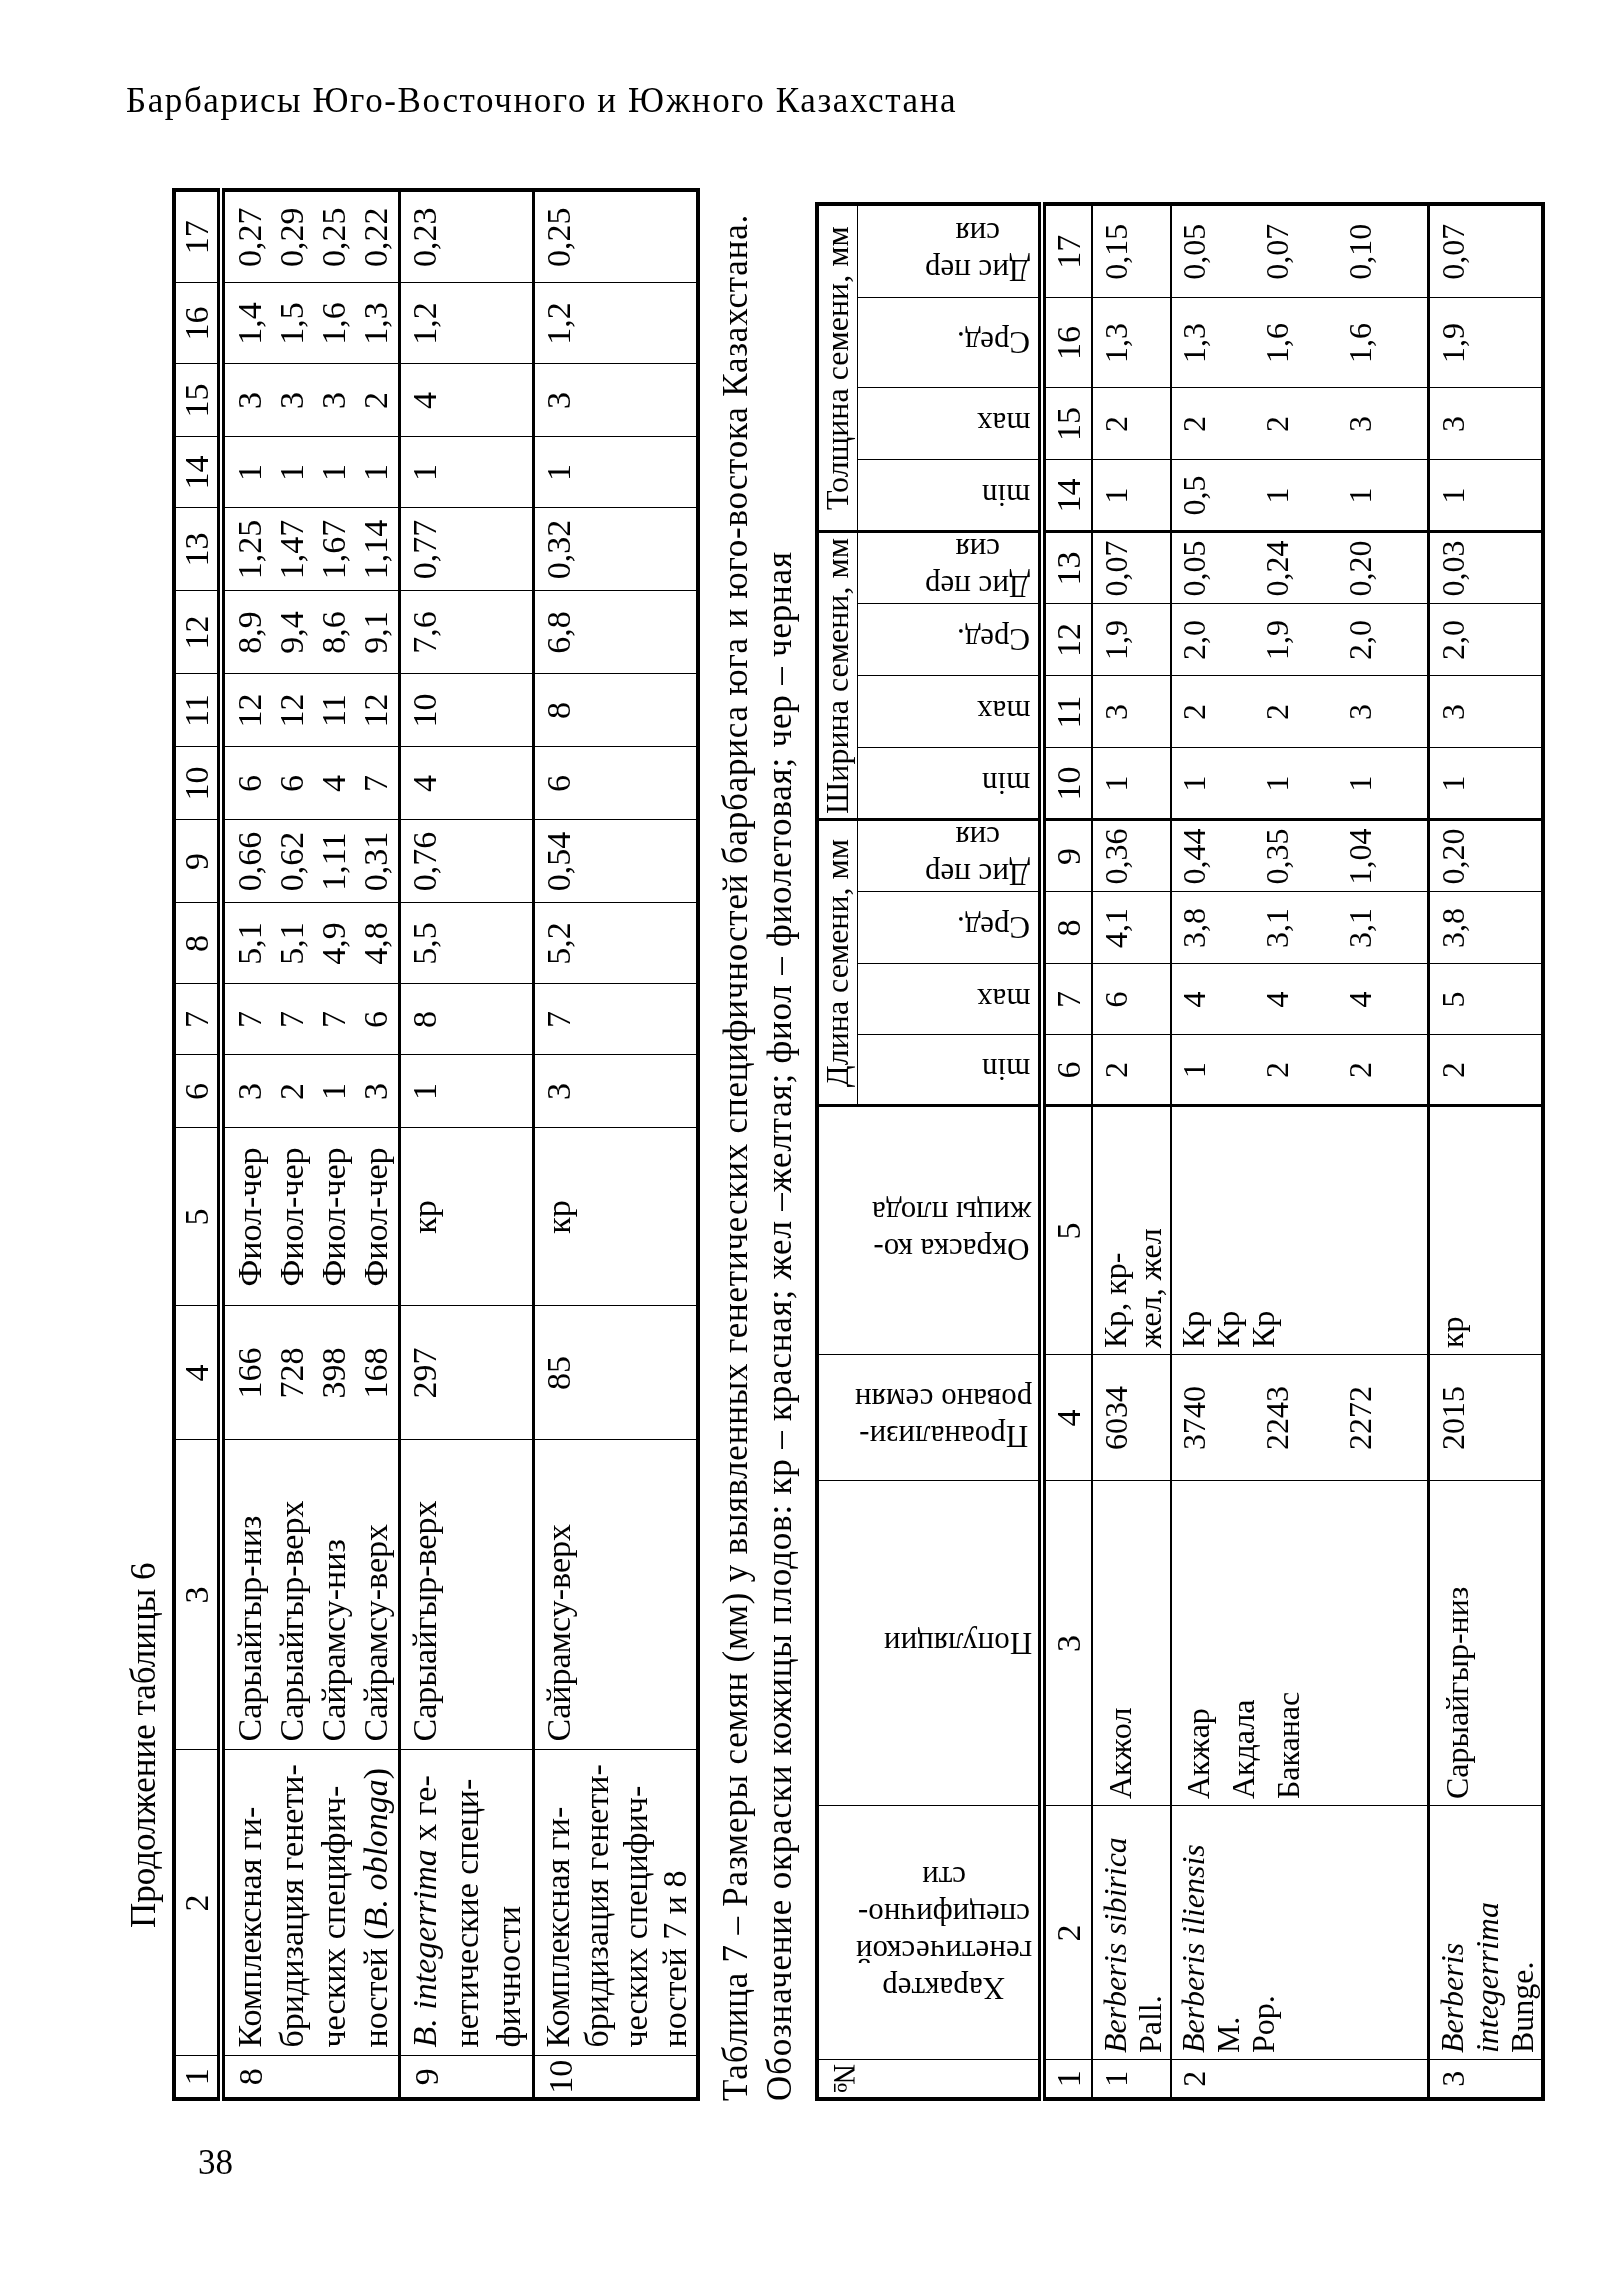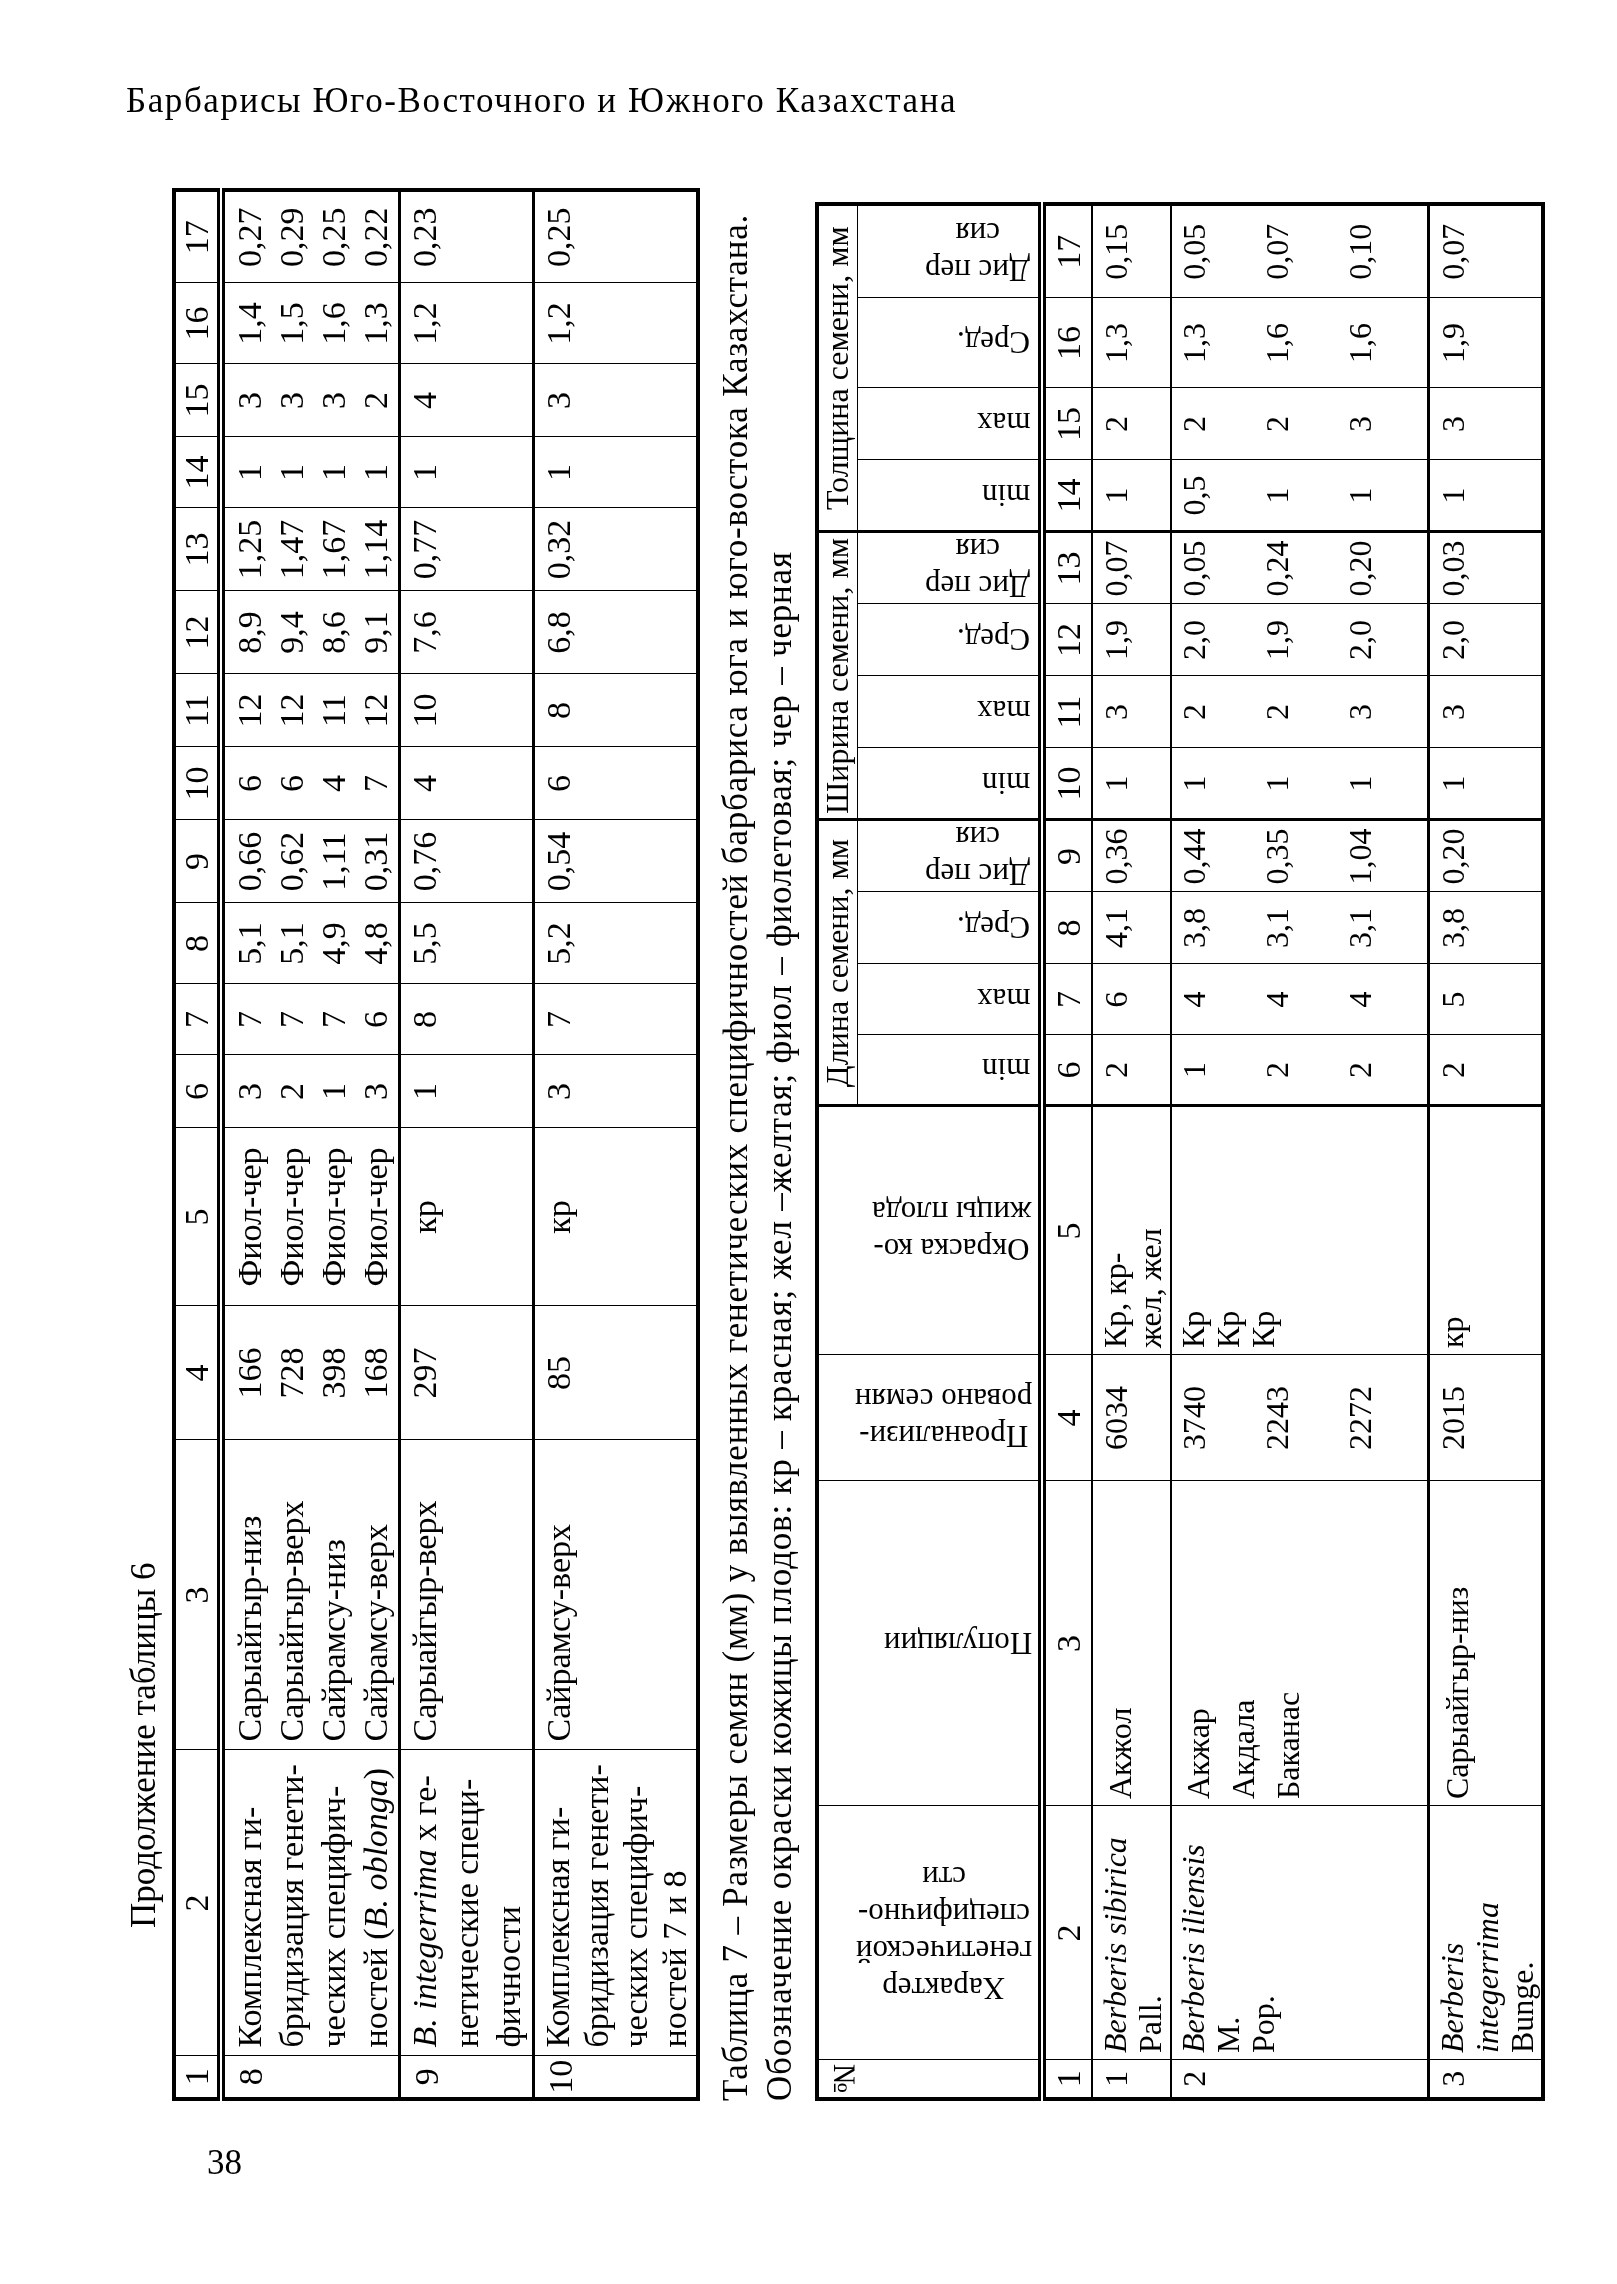--- a/index.html
+++ b/index.html
@@ -1,21 +1,21 @@
 <!DOCTYPE html>
 <html style="font-size:13px"><head>
 <meta charset="utf-8">
 <style>
   html,body{margin:0;padding:0;}
   body{width:1618px;height:2284px;background:#ffffff;position:relative;overflow:hidden;
        font-family:"Liberation Serif", serif;color:#000;}
   *{box-sizing:border-box;}
 
   .page-header{position:absolute;left:126px;top:81px;font-size:35px;letter-spacing:1.6px;white-space:nowrap;}
-  .page-number{position:absolute;left:207px;top:2143px;font-size:35px;}
+  .page-number{position:absolute;left:198px;top:2143px;font-size:35px;}
 
   
   .rotwrap{position:absolute;left:121px;top:196px;width:1905px;height:1370px;
            transform-origin:0 0;transform:rotate(-90deg) translateX(-1905px);}
 
   .t6caption{font-size:35px;line-height:45px;margin:0 0 6.4px 173px;white-space:nowrap;}
   .t7caption{font-size:35px;line-height:44px;letter-spacing:0.8px;white-space:nowrap;margin:14.5px 0 13px 0;}
   .t7caption div{white-space:nowrap;}
 
   table{border-collapse:collapse;table-layout:fixed;}

